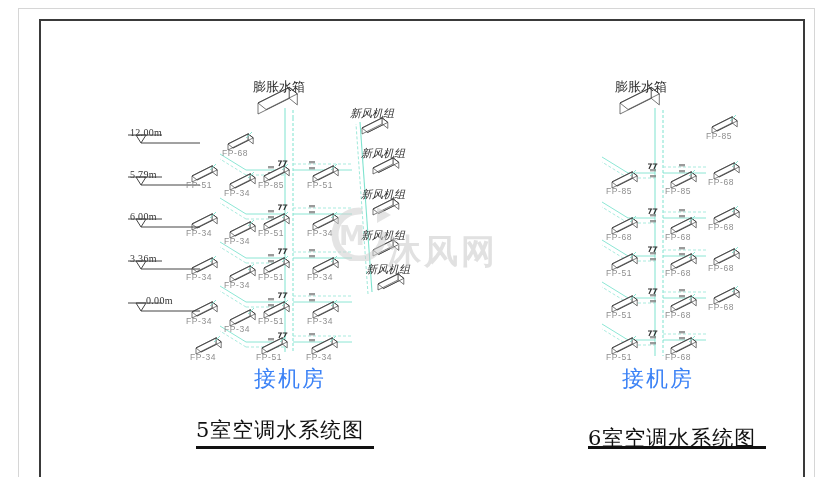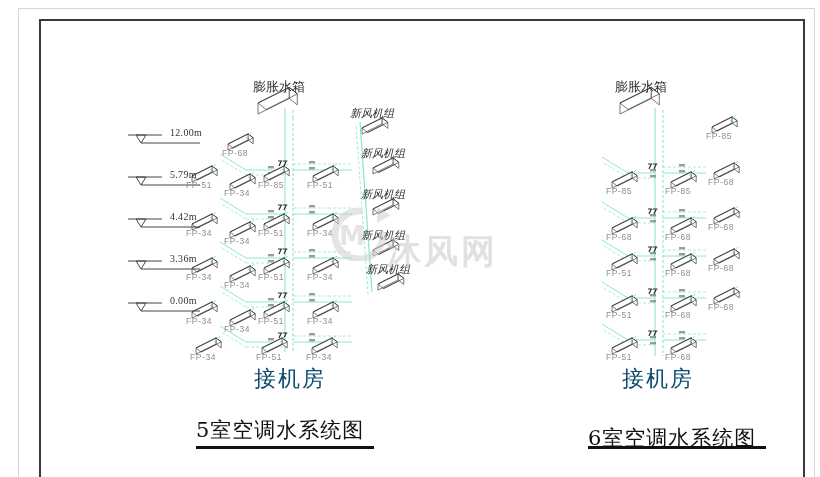--- a/index.html
+++ b/index.html
@@ -23,32 +23,32 @@
   
   .canvas{position:absolute;left:0;top:0;width:820px;height:477px;pointer-events:none;}
   .tag{
     position:absolute;white-space:nowrap;color:#8e8e8e;
     font-family:"Liberation Sans","DejaVu Sans",sans-serif;
     font-size:8.5px;letter-spacing:.6px;
   }
   .elev-text{
     position:absolute;white-space:nowrap;color:#333;
     font-family:"Liberation Serif","DejaVu Serif",serif;
-    font-size:10px;letter-spacing:.3px;margin-left:40px;
+    font-size:10px;letter-spacing:.3px;
   }
   .unit-label{
     position:absolute;white-space:nowrap;color:#2b2b2b;
     font-family:"DejaVu Sans",sans-serif;font-size:11px;font-style:italic;
   }
   .tank-label{
     position:absolute;white-space:nowrap;color:#2b2b2b;
     font-family:"DejaVu Sans",sans-serif;font-size:13px;
   }
   .room-label{
-    position:absolute;white-space:nowrap;color:#0c4a6e;
+    position:absolute;white-space:nowrap;color:#3b82f6;
     font-family:"DejaVu Sans",sans-serif;font-size:22px;letter-spacing:2px;
   }
   .sheet-title{
     position:absolute;white-space:nowrap;color:#111;
     font-family:"DejaVu Serif","Liberation Serif",serif;
     font-size:21px;letter-spacing:1px;font-weight:400;
   }
   .title-rule{position:absolute;height:3px;background:#111;}
 
   
@@ -538,33 +538,33 @@
         <line x1="0" y1="1" x2="34" y2="1" stroke="#444" stroke-width="1"></line>
         <polygon points="8,1 18,1 13,9" fill="none" stroke="#444" stroke-width="1"></polygon>
         <line x1="13" y1="9" x2="72" y2="9" stroke="#444" stroke-width="1"></line>
       </svg>
       <div class="elev-text" style="left: 130px; top: 169px;">5.79m</div>
       <svg width="80" height="18" style="position: absolute; left: 128px; top: 176px;">
         <line x1="0" y1="1" x2="34" y2="1" stroke="#444" stroke-width="1"></line>
         <polygon points="8,1 18,1 13,9" fill="none" stroke="#444" stroke-width="1"></polygon>
         <line x1="13" y1="9" x2="72" y2="9" stroke="#444" stroke-width="1"></line>
       </svg>
-      <div class="elev-text" style="left: 130px; top: 211px;">4.42m</div>
+      <div class="elev-text" style="left: 130px; top: 211px;">6.00m</div>
       <svg width="80" height="18" style="position: absolute; left: 128px; top: 218px;">
         <line x1="0" y1="1" x2="34" y2="1" stroke="#444" stroke-width="1"></line>
         <polygon points="8,1 18,1 13,9" fill="none" stroke="#444" stroke-width="1"></polygon>
         <line x1="13" y1="9" x2="72" y2="9" stroke="#444" stroke-width="1"></line>
       </svg>
       <div class="elev-text" style="left: 130px; top: 253px;">3.36m</div>
       <svg width="80" height="18" style="position: absolute; left: 128px; top: 260px;">
         <line x1="0" y1="1" x2="34" y2="1" stroke="#444" stroke-width="1"></line>
         <polygon points="8,1 18,1 13,9" fill="none" stroke="#444" stroke-width="1"></polygon>
         <line x1="13" y1="9" x2="72" y2="9" stroke="#444" stroke-width="1"></line>
       </svg>
-      <div class="elev-text" style="left: 130px; top: 295px;">0.00m</div>
+      <div class="elev-text" style="left: 146px; top: 295px;">0.00m</div>
       <svg width="80" height="18" style="position: absolute; left: 128px; top: 302px;">
         <line x1="0" y1="1" x2="34" y2="1" stroke="#444" stroke-width="1"></line>
         <polygon points="8,1 18,1 13,9" fill="none" stroke="#444" stroke-width="1"></polygon>
         <line x1="13" y1="9" x2="72" y2="9" stroke="#444" stroke-width="1"></line>
       </svg>
     </div>
   <div id="tag-layer">
       <div class="tag" style="left: 222px; top: 148px;">FP-68</div>
       <div class="tag" style="left: 186px; top: 180px;">FP-51</div>
       <div class="tag" style="left: 224px; top: 188px;">FP-34</div>

